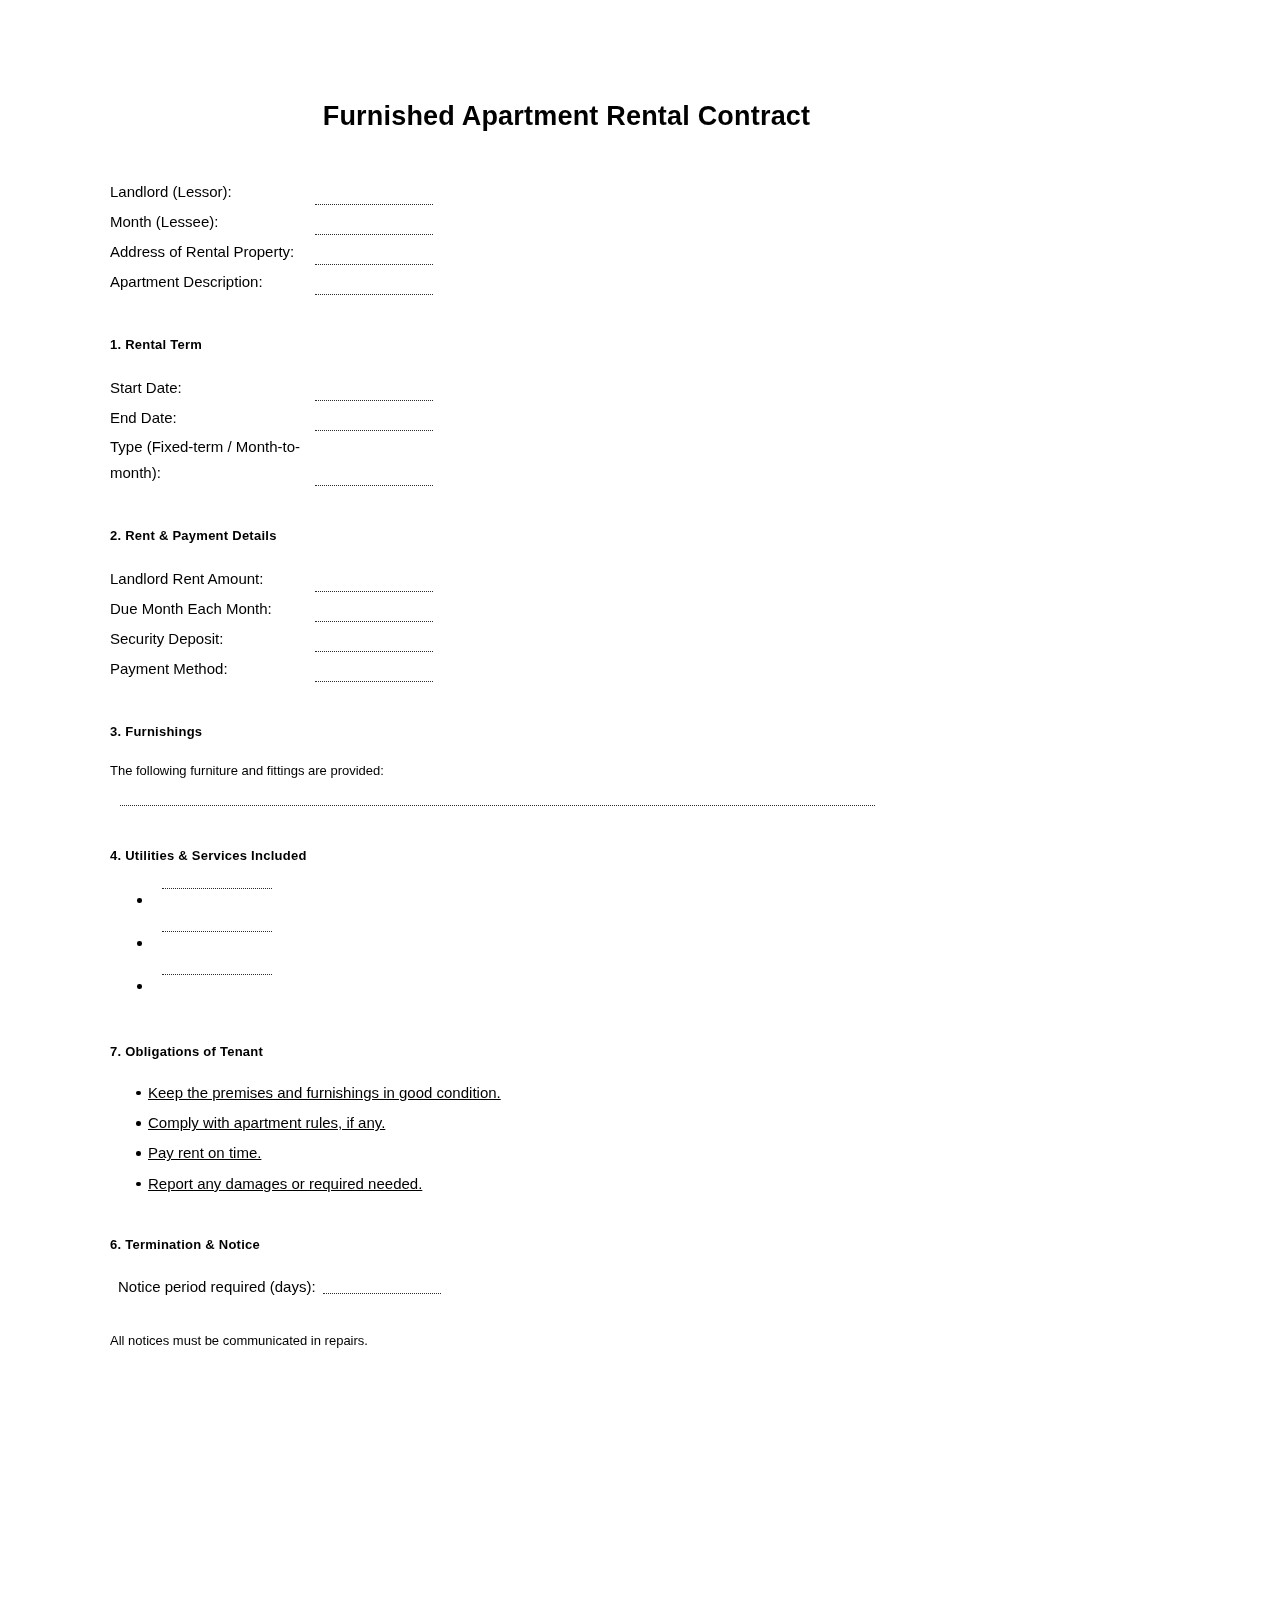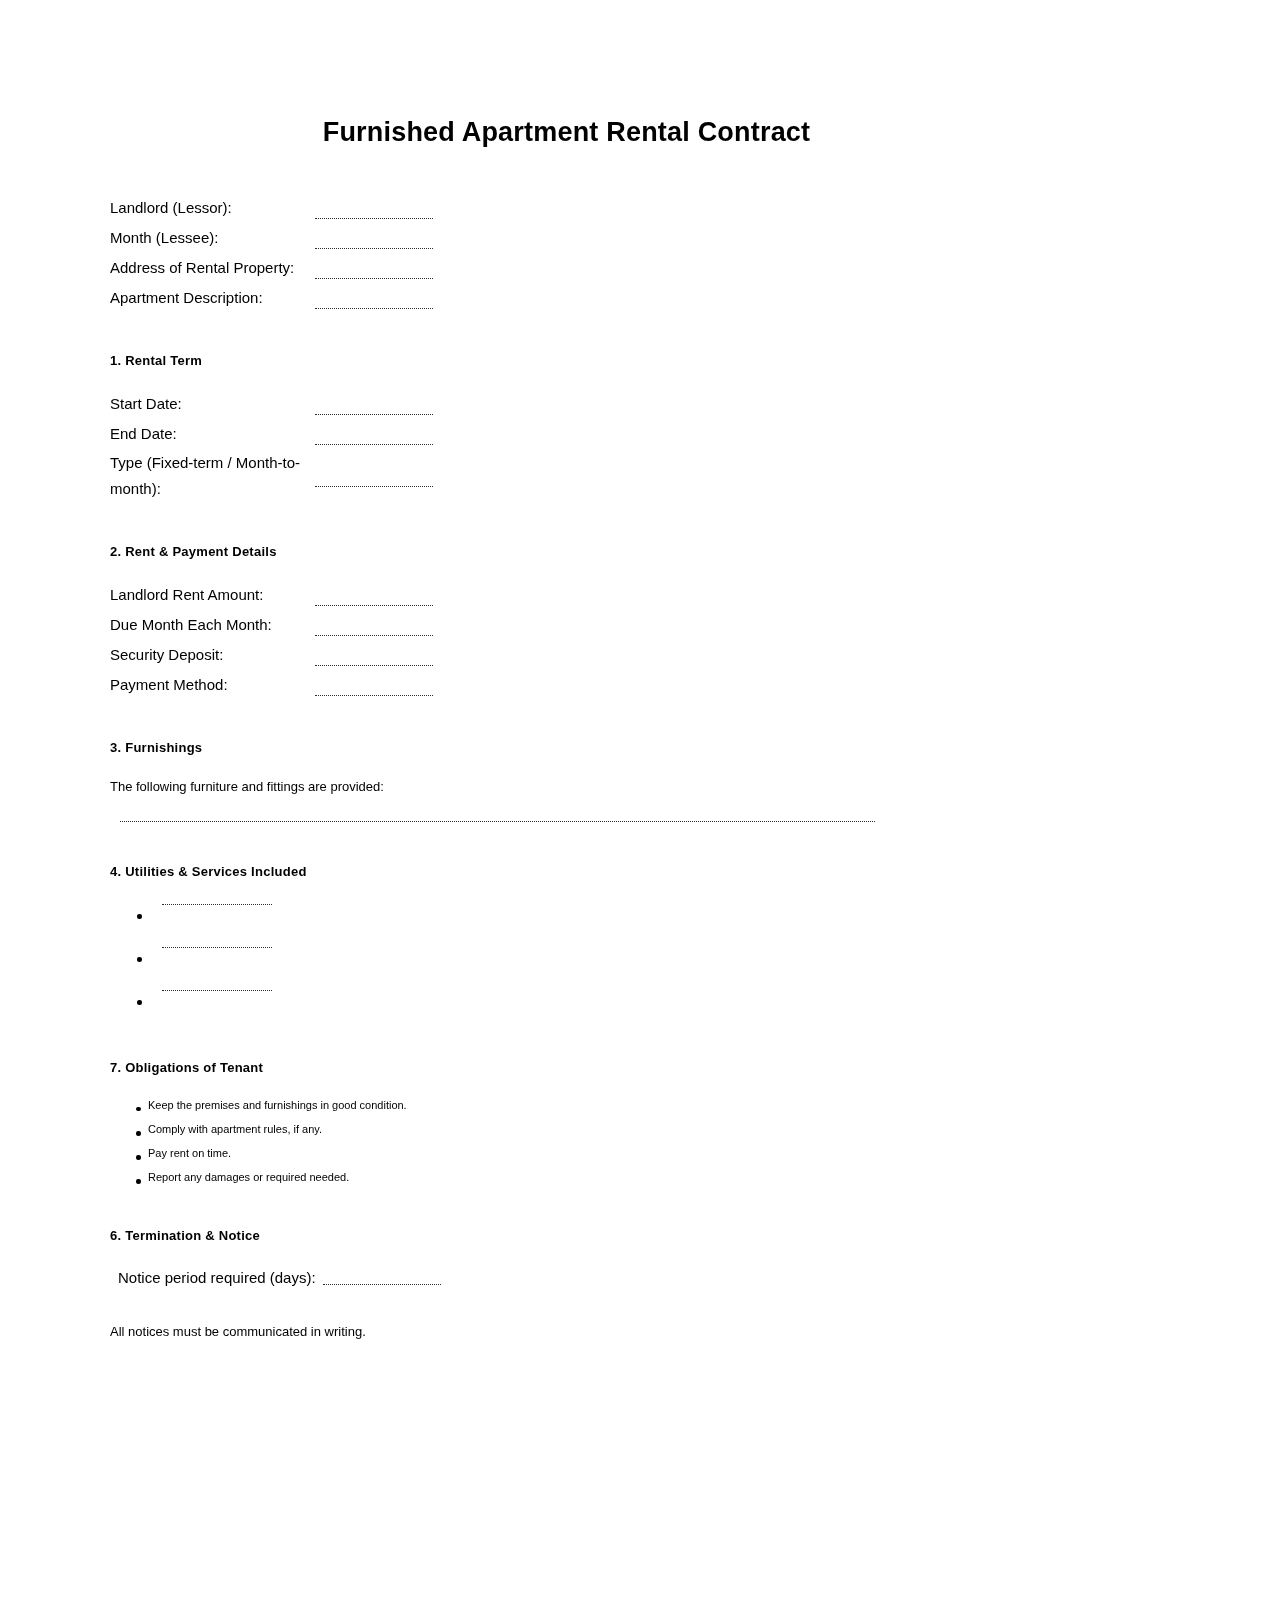--- a/index.html
+++ b/index.html
@@ -17,42 +17,42 @@
     position: relative;
     width: 1263px;
     height: 1621px;
     background: #ffffff;
     overflow: hidden;
     box-sizing: border-box;
   }
   .doc {
     position: absolute;
     left: 110px;
-    top: 116px;
+    top: 100px;
     width: 1043px;
   }
 
   
   .doc-title {
     font-size: 27px;
     font-weight: bold;
     text-align: center;
     letter-spacing: 0.2px;
     margin: 0 0 46px 0;
     padding-right: 130px;
     line-height: 1.2;
   }
 
   
   .field-block {
     margin: 0;
   }
   .field-row {
     display: flex;
-    align-items: center;
+    align-items: flex-end;
     margin-bottom: 3px;
     min-height: 24px;
   }
   .field-label {
     font-size: 15px;
     line-height: 27px;
     width: 205px;
     flex: 0 0 205px;
     color: #000;
   }
@@ -124,23 +124,24 @@
 
   
   ul.text-bullets {
     list-style: none;
     margin: 0;
     padding: 0;
   }
   ul.text-bullets li {
     position: relative;
     padding-left: 38px;
-    font-size: 11px;
+    font-size: 15px;
     line-height: 1.55;
     margin-bottom: 7px;
+    text-decoration: underline;
   }
   ul.text-bullets li::before {
     content: "";
     position: absolute;
     left: 26px;
     top: 10px;
     width: 4.5px;
     height: 4.5px;
     background: #000;
     border-radius: 50%;
@@ -274,16 +275,16 @@
       <li>Report any damages or required needed.</li>
     </ul>
 
     <h2 class="section-heading">6. Termination &amp; Notice</h2>
 
     <div class="notice-row">
       <span class="notice-label">Notice period required (days):</span>
       <span class="notice-blank"></span>
     </div>
 
-    <p class="para spaced-top">All notices must be communicated in writing.</p>
+    <p class="para spaced-top">All notices must be communicated in repairs.</p>
 
   </div>
 </div>
 
 </body></html>

